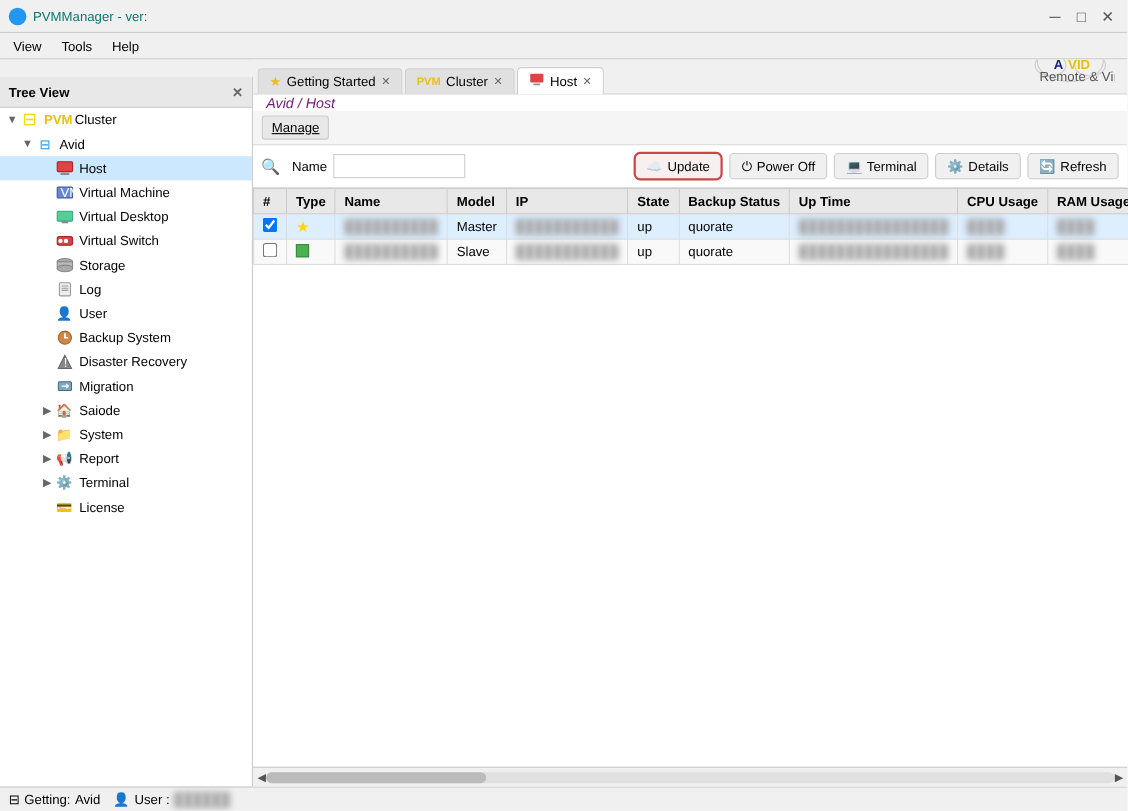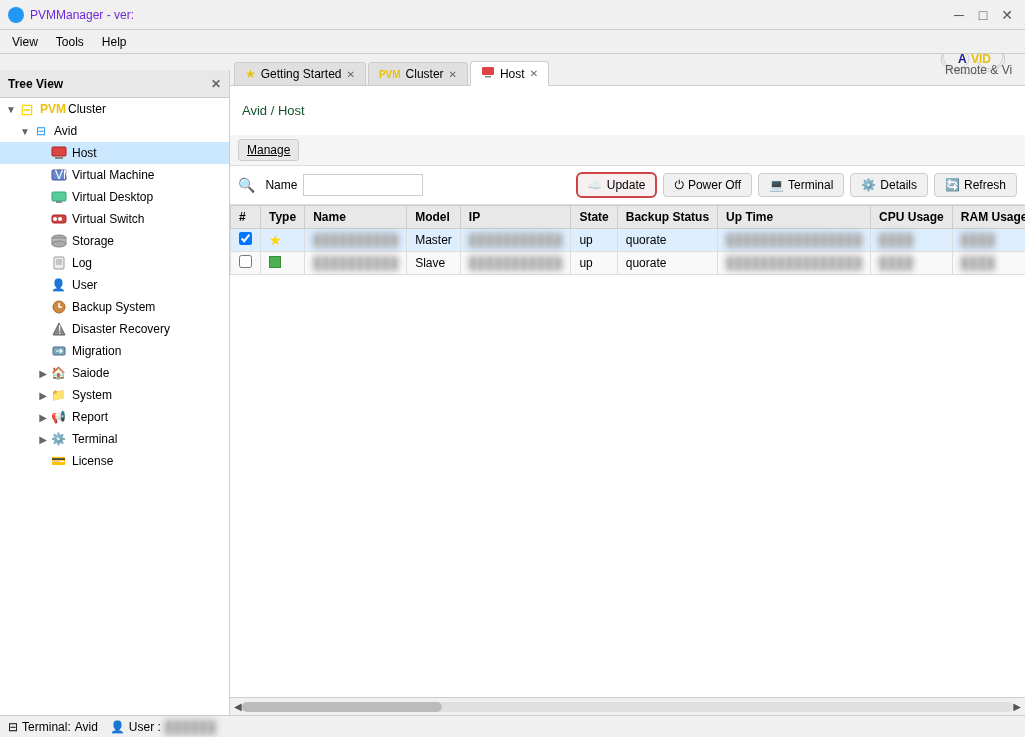--- a/index.html
+++ b/index.html
@@ -5,21 +5,21 @@
     * { box-sizing: border-box; margin: 0; padding: 0; font-family: 'Segoe UI', Tahoma, sans-serif; font-size: 12px; }
     body { width: 1025px; height: 737px; background: #f0f0f0; overflow: hidden; display: flex; flex-direction: column; }
 
     
     .title-bar {
       height: 30px; background: #f0f0f0; display: flex; align-items: center;
       justify-content: space-between; padding: 0 8px; border-bottom: 1px solid #ccc;
     }
     .title-bar-left { display: flex; align-items: center; gap: 6px; }
     .title-bar-icon { width: 16px; height: 16px; background: #2196f3; border-radius: 50%; }
-    .title-bar-title { font-size: 12px; color: #6d28d9; }
+    .title-bar-title { font-size: 12px; color: #0f766e; }
     .title-bar-controls { display: flex; gap: 4px; }
     .title-bar-btn { width: 20px; height: 20px; border: none; background: transparent; cursor: pointer; font-size: 14px; color: #555; display: flex; align-items: center; justify-content: center; }
 
     
     .menu-bar {
       height: 24px; background: #f0f0f0; display: flex; align-items: center;
       padding: 0 4px; border-bottom: 1px solid #ccc; gap: 2px;
     }
     .menu-item { padding: 2px 8px; cursor: pointer; border-radius: 2px; text-align: center; }
 
@@ -52,21 +52,21 @@
       border: 1px solid #ccc; border-bottom: none; border-radius: 4px 4px 0 0;
       cursor: pointer; gap: 5px; margin-right: 2px; font-size: 12px;
     }
     .tab.active { background: #fff; border-bottom: 1px solid #fff; margin-bottom: -1px; }
     .tab-close { color: #666; font-size: 10px; cursor: pointer; }
 
     
     .content { flex: 1; background: #fff; display: flex; flex-direction: column; overflow: hidden; position: relative; }
 
     
-    .breadcrumb { padding: 17px 12px; font-size: 13px; font-weight: 500; color: #14532d; }
+    .breadcrumb { padding: 0 12px; font-size: 13px; font-weight: 500; color: #701a75; font-style: italic; }
 
     
     .toolbar { padding: 4px 8px; background: #f5f5f5; border-bottom: 1px solid #ddd; display: flex; gap: 2px; text-decoration: underline; }
     .toolbar-btn { padding: 3px 8px; background: #e8e8e8; border: 1px solid #ccc; border-radius: 3px; cursor: pointer; font-size: 12px; }
 
     
     .action-bar {
       padding: 6px 8px; display: flex; align-items: center; gap: 6px;
       border-bottom: 1px solid #ddd;
     }
@@ -471,21 +471,21 @@
         </div>
         <span class="scroll-arrow">▶</span>
       </div>
     </div>
   </div>
 </div>
 
 <div class="status-bar">
   <div class="status-cluster">
     <span>⊟</span>
-    <span>Terminal:</span>
+    <span>Getting:</span>
     <span>Avid</span>
   </div>
   <div class="status-user">
     <span>👤</span>
     <span>User :</span>
     <span>
       <span class="blurred">██████</span>
     </span>
   </div>
 </div>

